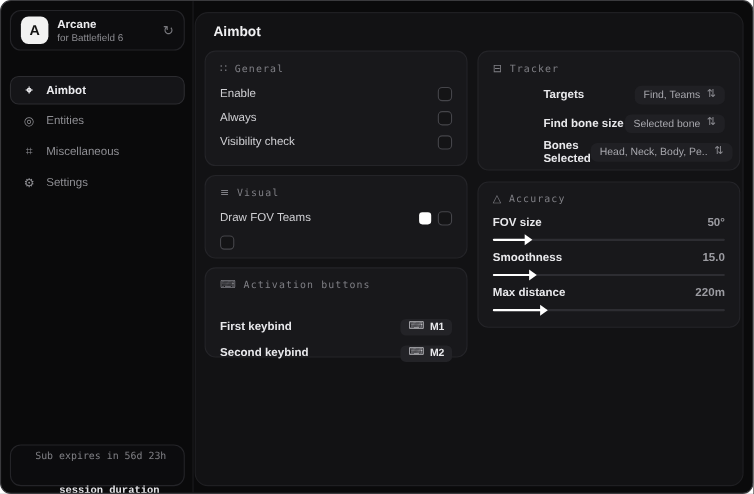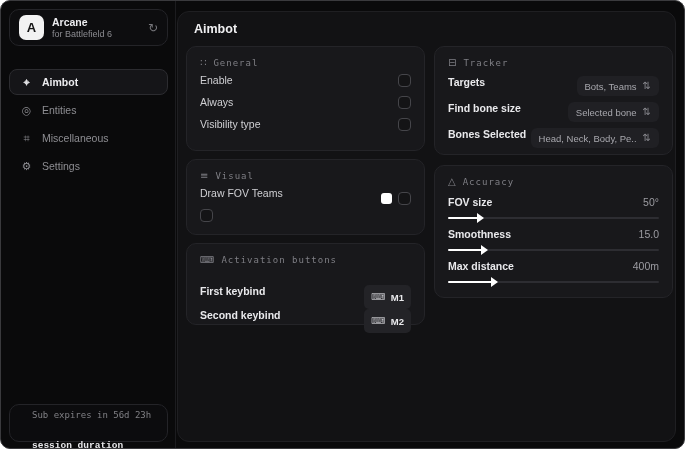--- a/index.html
+++ b/index.html
@@ -32,21 +32,21 @@
   .nav { position:absolute; left:8px; top:68px; width:159px; }
   .nav-item {
     height:26px; display:flex; align-items:center; gap:9px; padding:0 10px; margin-bottom:2px;
     border-radius:8px; border:1px solid transparent; box-sizing:border-box;
     color:#8e8e93; font-size:10.5px; font-weight:500; cursor:pointer;
   }
   .nav-item.active { background:#151518; border-color:#2c2c30; color:#ececef; font-weight:600; }
   .nav-icon { font-size:11px; width:13px; text-align:center; }
   .sub-card {
     position:absolute; left:8px; bottom:6px; width:159px; height:38px; box-sizing:border-box;
-    border:1px solid #242428; border-radius:10px; padding:5px 22px; background:#0c0c0e;
+    border:1px solid #242428; border-radius:10px; padding:5px 22px; background:#0c0c0e;text-align:right;
   }
   .sub-line1 { font-family:"DejaVu Sans Mono",monospace; font-size:9px; color:#808085; white-space:nowrap; }
   .sub-line2 { font-size:9.5px; font-weight:700; color:#e6e6e9; margin-top:20px;font-family:Liberation Mono, monospace; }
   
   .panel {
     position:absolute; left:176px; top:10px; right:8px; bottom:6px; box-sizing:border-box;
     background:#121214; border:1px solid #1f1f22; border-radius:12px;
   }
   .panel-title { position:absolute; left:16px; top:10px; font-size:12.5px; font-weight:700; color:#f0f0f2; }
   .card {
@@ -56,21 +56,21 @@
   .card-general    { left:8px;   top:34px;  width:239px; height:105px; }
   .card-visual     { left:8px;   top:147px; width:239px; height:76px; }
   .card-activation { left:8px;   top:231px; width:239px; height:82px; }
   .card-tracker    { left:256px; top:34px;  width:239px; height:109px; }
   .card-accuracy   { left:256px; top:153px; width:239px; height:133px; }
   .card-title {
     display:flex; align-items:center; gap:7px;
     font-family:"DejaVu Sans Mono",monospace; font-size:9px; letter-spacing:1px; color:#7f7f85;
   }
   .card-icon { font-size:10px; font-family:"DejaVu Sans","Liberation Sans",sans-serif; letter-spacing:0; }
-  .row { display:flex; justify-content:space-between; }
+  .row { display:flex; align-items:center; justify-content:space-between; }
   .g-row { height:22px; margin-top:0; }
   .g-rows { margin-top:6px; }
   .lbl { font-size:10.5px; color:#cfcfd3; }
   .lbl-strong { font-size:10.5px; font-weight:700; color:#e9e9ec; }
   .checkbox {
     width:13px; height:13px; box-sizing:border-box; border:1.5px solid #45454a;
     border-radius:4px; background:#141416; cursor:pointer; flex:0 0 auto;
   }
   .swatch { width:11px; height:11px; border-radius:3px; cursor:pointer; flex:0 0 auto; }
   .right-group { display:flex; align-items:center; gap:6px; }
@@ -78,23 +78,23 @@
     display:flex; align-items:center; gap:5px; background:#232327; border-radius:5px;
     padding:2px 7px; font-size:9.5px; font-weight:700; color:#e9e9ec; cursor:pointer;
   }
   .kbd-icon { font-size:10px; color:#b8b8bd; font-weight:400; line-height:1; }
   .dd {
     display:flex; align-items:center; gap:6px; background:#202024; border-radius:6px;
     padding:3px 8px; font-size:9.5px; color:#a8a8ae; cursor:pointer; white-space:nowrap;
   }
   .dd-icon { color:#8a8a90; font-size:10px; line-height:1; }
   .t-row { height:20px; margin-top:6px; }
-  .t-rows { margin-top:8px; }
+  .t-rows { margin-top:8px;margin-left:46px; }
   .acc-row { margin-top:9px; }
-  .acc-val { font-size:10.5px; color:#9b9ba1; }
+  .acc-val { font-size:10.5px; color:#9b9ba1;font-weight:bold; }
   .slider { position:relative; height:2px; background:#2d2d32; border-radius:2px; margin-top:9px; cursor:pointer; }
   .slider-fill { position:absolute; left:0; top:0; bottom:0; background:#ffffff; border-radius:2px; }
   .slider-fill::after {
     content:''; position:absolute; right:-6px; top:-4px;
     border-left:7px solid #ffffff; border-top:5px solid transparent; border-bottom:5px solid transparent;
   }
 </style>
 </head>
 <body>
 
@@ -149,21 +149,21 @@
       <div class="g-rows">
         <div class="row g-row">
           <span class="lbl">Enable</span>
           <span class="checkbox"></span>
         </div>
         <div class="row g-row">
           <span class="lbl">Always</span>
           <span class="checkbox"></span>
         </div>
         <div class="row g-row">
-          <span class="lbl">Visibility type</span>
+          <span class="lbl">Visibility check</span>
           <span class="checkbox"></span>
         </div>
       </div>
     </div>
 
     <div class="card card-visual">
       <div class="card-title">
         <span class="card-icon">≡</span>
         <span>Visual</span>
       </div>
@@ -206,21 +206,21 @@
 
     <div class="card card-tracker">
       <div class="card-title">
         <span class="card-icon">⊟</span>
         <span>Tracker</span>
       </div>
       <div class="t-rows">
         <div class="row t-row">
           <span class="lbl-strong">Targets</span>
           <span class="dd">
-            <span>Bots, Teams</span>
+            <span>Find, Teams</span>
             <span class="dd-icon">⇅</span>
           </span>
         </div>
         <div class="row t-row">
           <span class="lbl-strong">Find bone size</span>
           <span class="dd">
             <span>Selected bone</span>
             <span class="dd-icon">⇅</span>
           </span>
         </div>
@@ -256,21 +256,21 @@
           <span class="acc-val">15.0</span>
         </div>
         <div class="slider">
           <div class="slider-fill" style="width: 16%;"></div>
         </div>
       </div>
 
       <div class="acc-row">
         <div class="row">
           <span class="lbl-strong">Max distance</span>
-          <span class="acc-val">400m</span>
+          <span class="acc-val">220m</span>
         </div>
         <div class="slider">
           <div class="slider-fill" style="width: 21%;"></div>
         </div>
       </div>
     </div>
 
   </div>
 </div>
 

